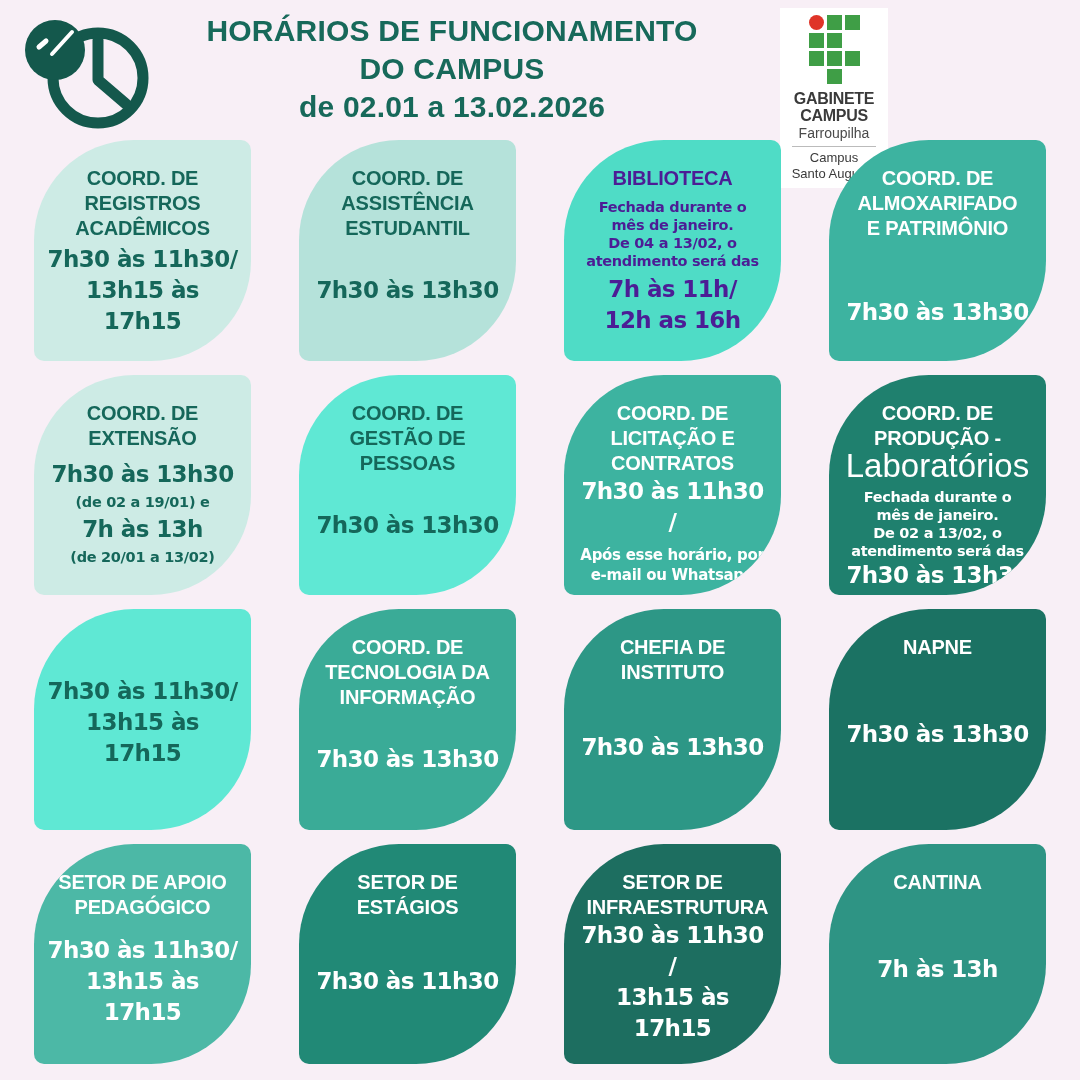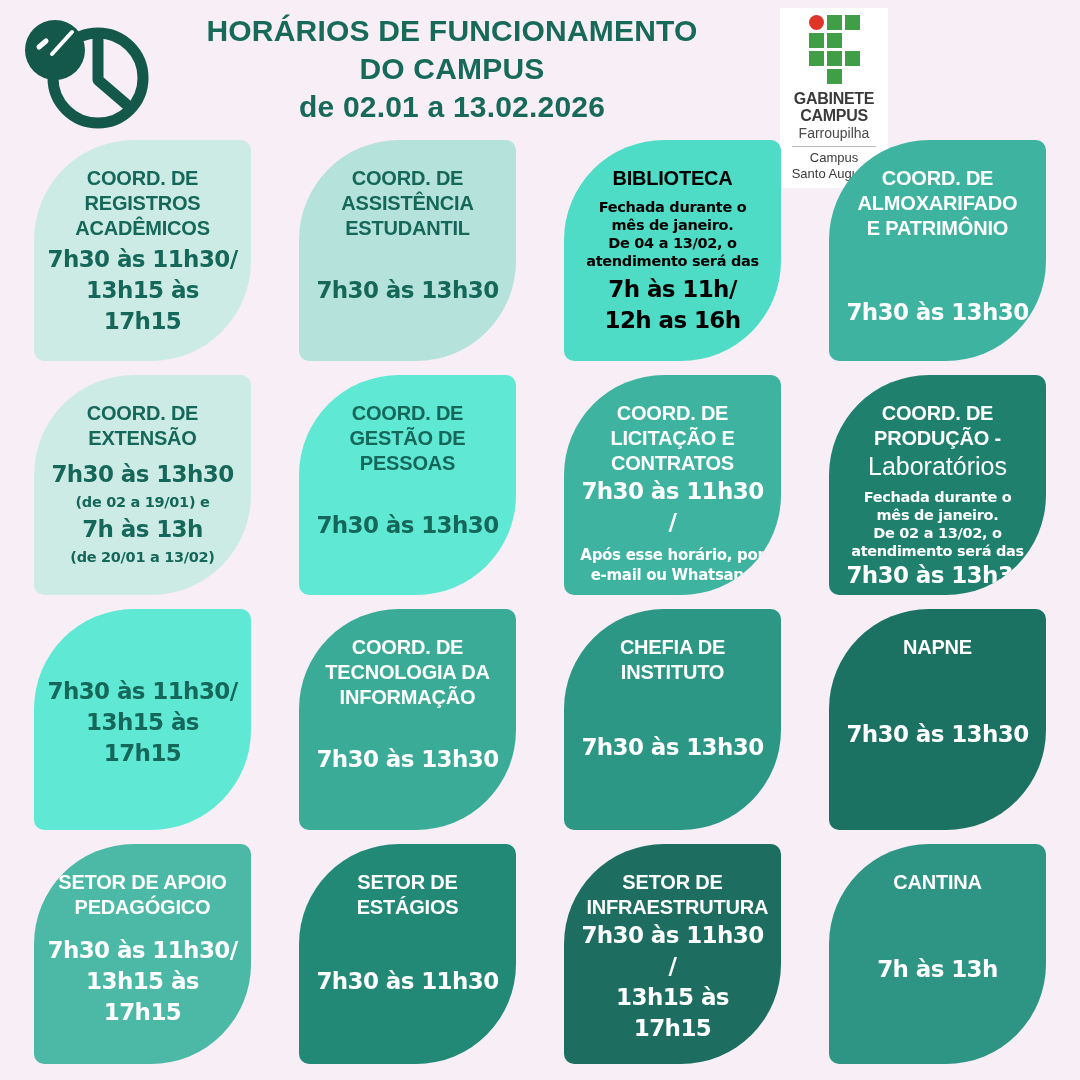--- a/index.html
+++ b/index.html
@@ -44,21 +44,21 @@
   .card{
     border-radius:100px 10px 100px 10px;
     display:flex;flex-direction:column;align-items:center;text-align:center;
     padding:26px 12px 20px;overflow:hidden;
   }
   .card div:empty{display:none;}
   .card-title{
     font-weight:bold;font-size:20px;line-height:25px;letter-spacing:-.2px;
     max-width:172px;
   }
-  .card-subtitle{font-size:25px;line-height:30px;font-weight:normal;}
+  .card-subtitle{font-size:33px;line-height:30px;font-weight:normal;}
   .card-note{
     font-family:"DejaVu Sans",sans-serif;
     font-weight:bold;font-size:14.5px;line-height:18px;white-space:pre-line;margin-top:7px;
     letter-spacing:-.3px;
   }
   .card-body{flex:1;display:flex;flex-direction:column;justify-content:center;width:100%;gap:3px;}
   .card-hours{
     font-family:"DejaVu Sans",sans-serif;
     font-weight:bold;font-size:23px;line-height:31px;white-space:pre-line;letter-spacing:-.6px;
   }
@@ -130,21 +130,21 @@
 
   <div class="card" style="background: rgb(181, 226, 218); color: rgb(21, 103, 90);">
     <div class="card-title">COORD. DE ASSISTÊNCIA ESTUDANTIL</div>
 
     <div class="card-body">
       <div class="card-hours">7h30 às 13h30</div>
 
     </div>
   </div>
 
-  <div class="card" style="background: rgb(79, 220, 198); color: #000000;">
+  <div class="card" style="background: rgb(79, 220, 198); color: #4c1d95;">
     <div class="card-title">BIBLIOTECA</div>
 
     <div class="card-note">Fechada durante o
 mês de janeiro.
 De 04 a 13/02, o
 atendimento será das</div>
     <div class="card-body">
       <div class="card-hours">7h às 11h/
 12h as 16h</div>
 

